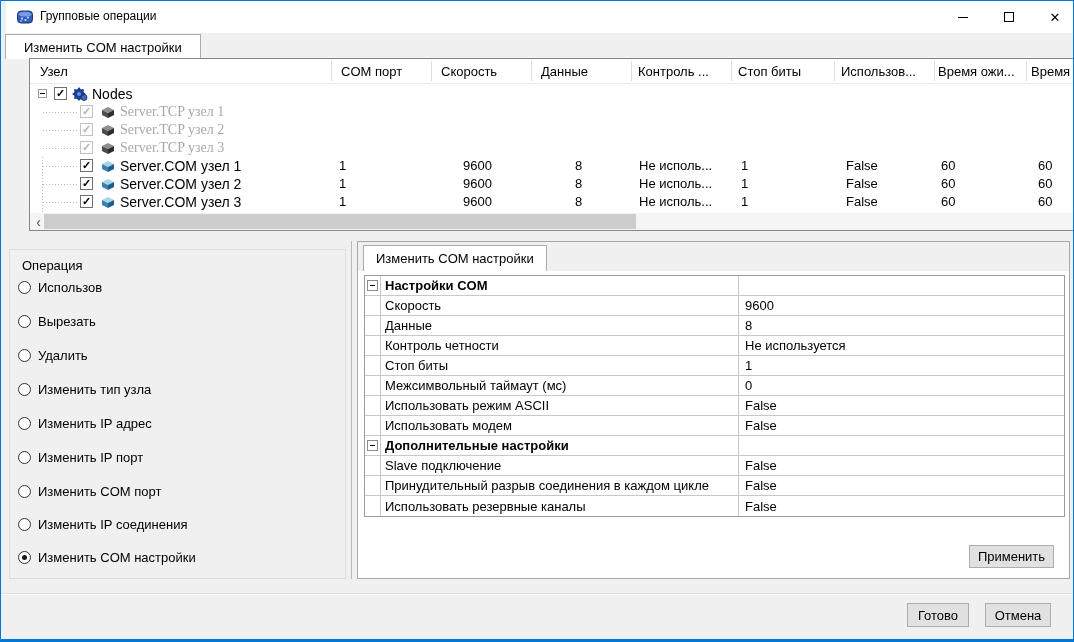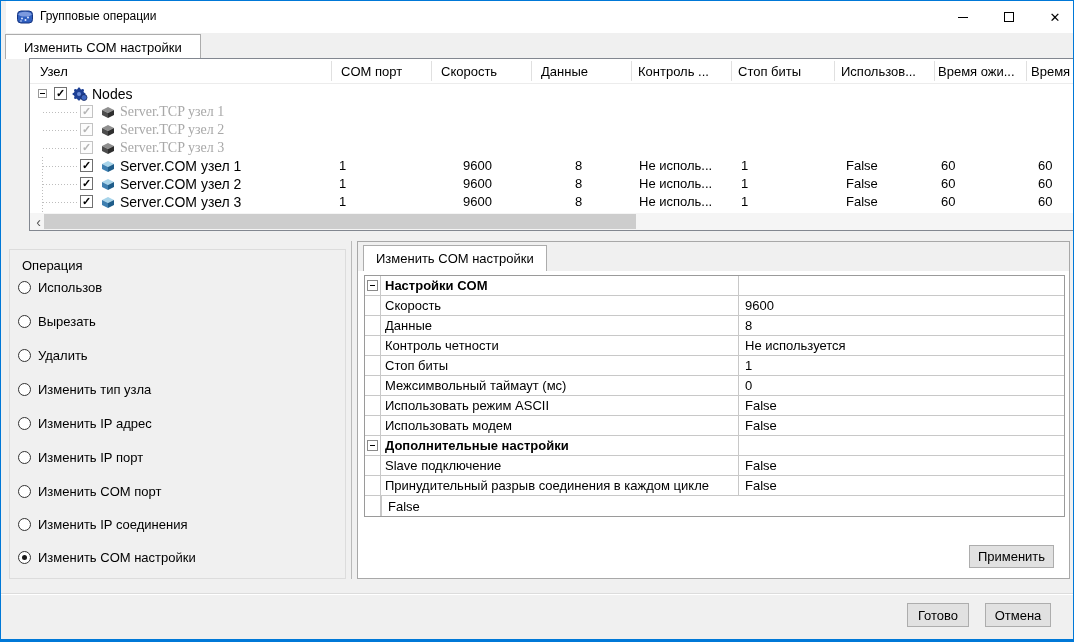--- a/index.html
+++ b/index.html
@@ -432,20 +432,21 @@
         <span class="pcell plabel">Slave подключение</span>
         <span class="pcell pvalue">False</span>
       </div>
       <div class="prow item">
         <span class="pcell expcell"></span>
         <span class="pcell plabel">Принудительный разрыв соединения в каждом цикле</span>
         <span class="pcell pvalue">False</span>
       </div>
       <div class="prow item">
         <span class="pcell expcell"></span>
+        <span class="pcell plabel">Использовать резервные каналы</span>
         <span class="pcell pvalue">False</span>
       </div>
     </div>
 
     <div class="btn apply-btn">Применить</div>
   </div>
 
   <div class="footer-sep"></div>
   <div class="btn done-btn">Готово</div>
   <div class="btn cancel-btn">Отмена</div>

